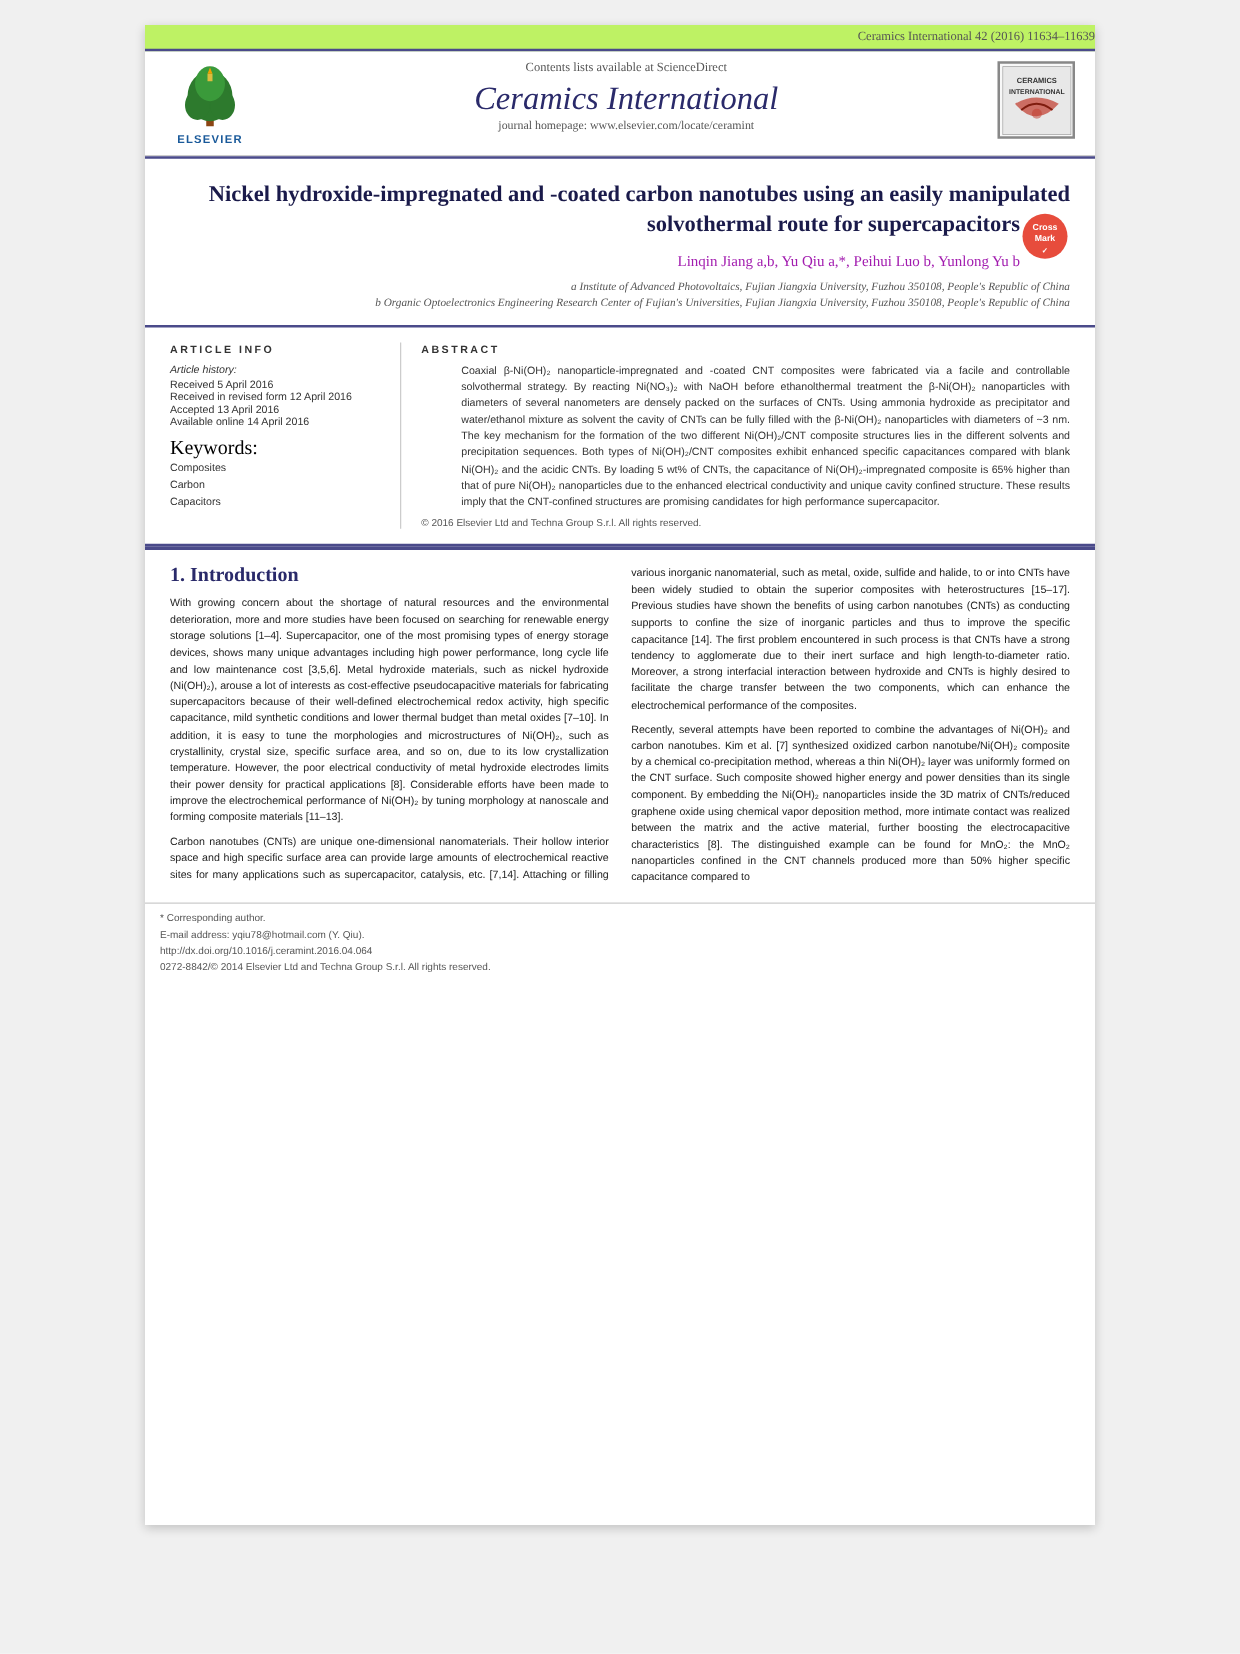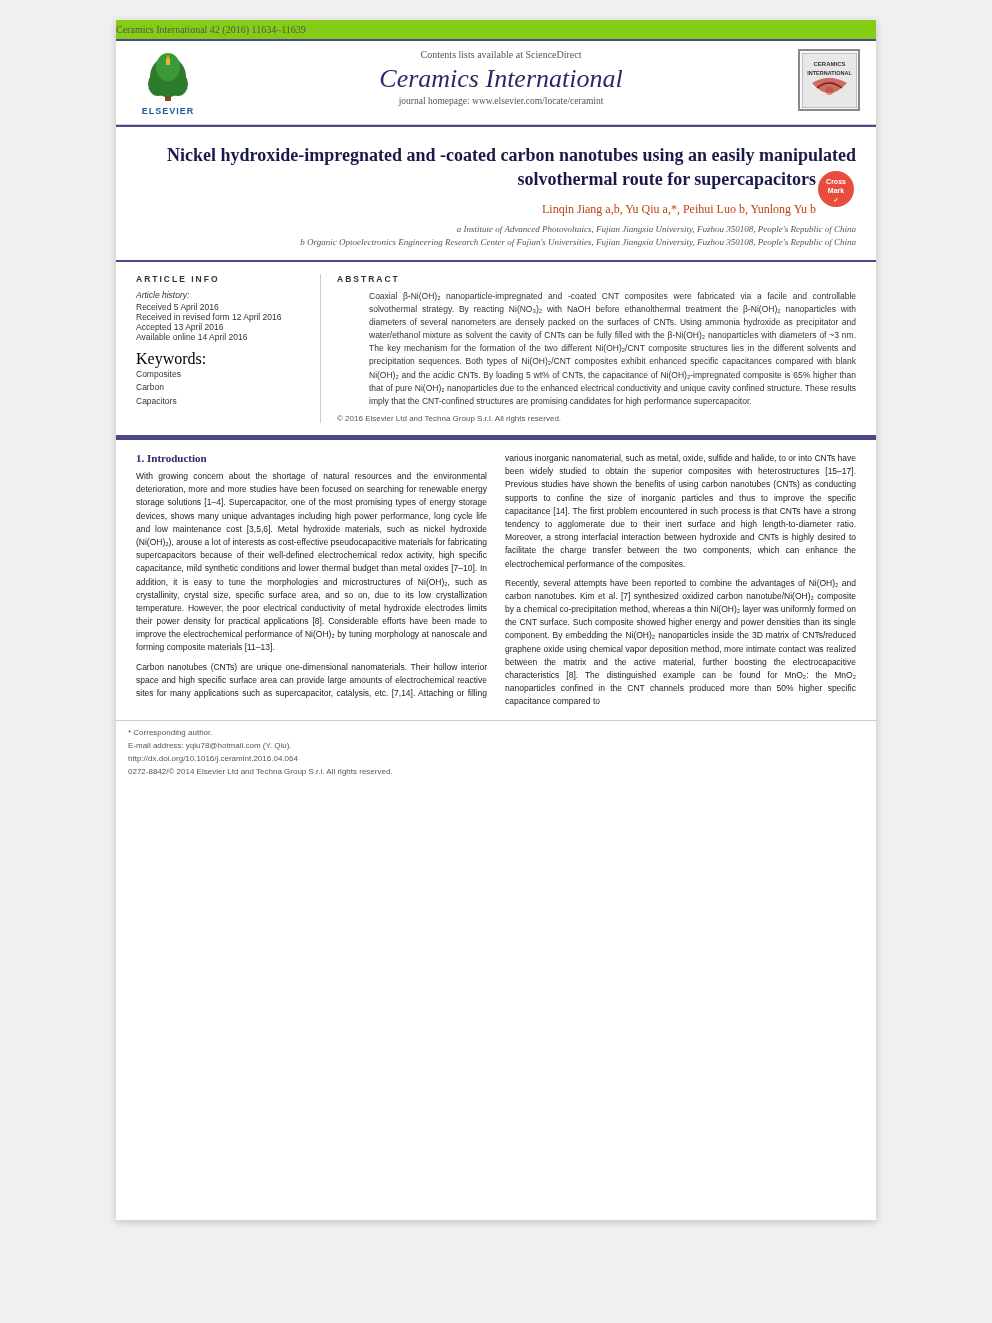--- a/index.html
+++ b/index.html
@@ -11,24 +11,24 @@
       padding: 20px;
     }
     .page {
       background: #fff;
       width: 760px;
       min-height: 1200px;
       padding: 0;
       box-shadow: 0 2px 8px rgba(0,0,0,0.2);
     }
     .top-bar {
-      background: #84cc16;
+      background: #bef264;
       border-bottom: 2px solid #4a4a8a;
       padding: 4px 0;
-      text-align: left;
+      text-align: right;
       font-size: 10px;
       color: #555;
     }
     .header-section {
       display: flex;
       align-items: flex-start;
       padding: 8px 12px;
       border-bottom: 1px solid #ccc;
       gap: 10px;
     }
@@ -107,21 +107,21 @@
       line-height: 1.35;
       margin-bottom: 10px;
     }
     .crossmark {
       display: inline-block;
       float: right;
       margin-top: 2px;
     }
     .authors {
       font-size: 12px;
-      color: #c2410c;
+      color: #a21caf;
       margin-bottom: 6px;
     }
     .affiliations {
       font-size: 9px;
       color: #555;
       font-style: italic;
       line-height: 1.5;
     }
     .two-col-section {
       display: flex;
@@ -184,21 +184,21 @@
       color: #555;
       margin-top: 6px;
       font-family: Arial, sans-serif;
     }
     .main-content {
       padding: 12px 20px;
       column-count: 2;
       column-gap: 18px;
     }
     .intro-heading {
-      font-size: 11px;
+      font-size: 16px;
       font-weight: bold;
       color: #2a2a6a;
       margin-bottom: 6px;
       column-span: none;
     }
     .body-text {
       font-size: 8.5px;
       color: #222;
       line-height: 1.55;
       text-align: justify;

